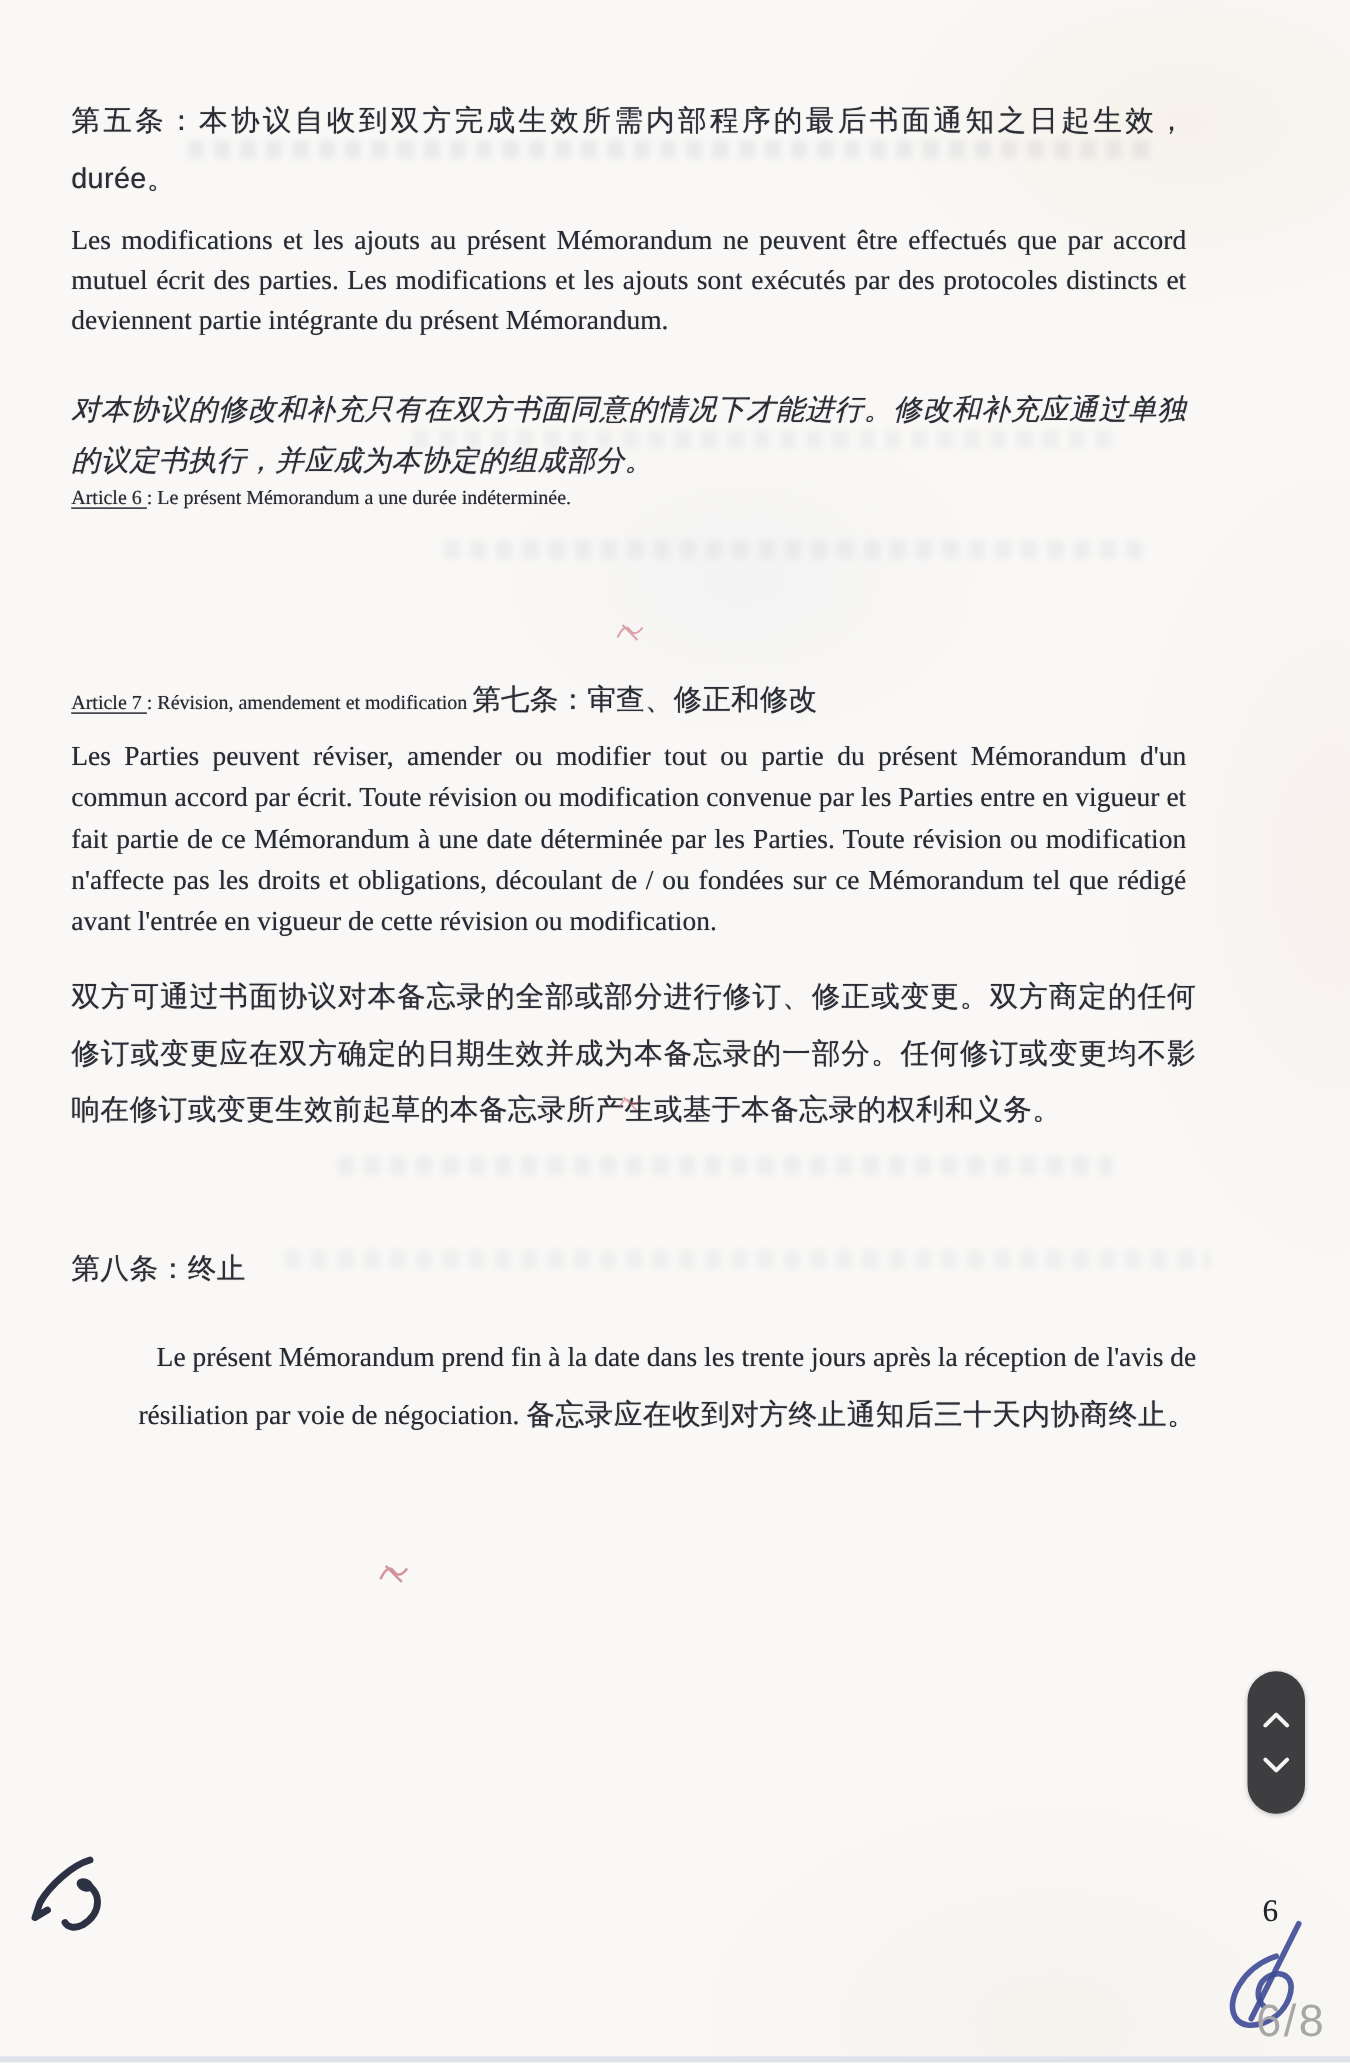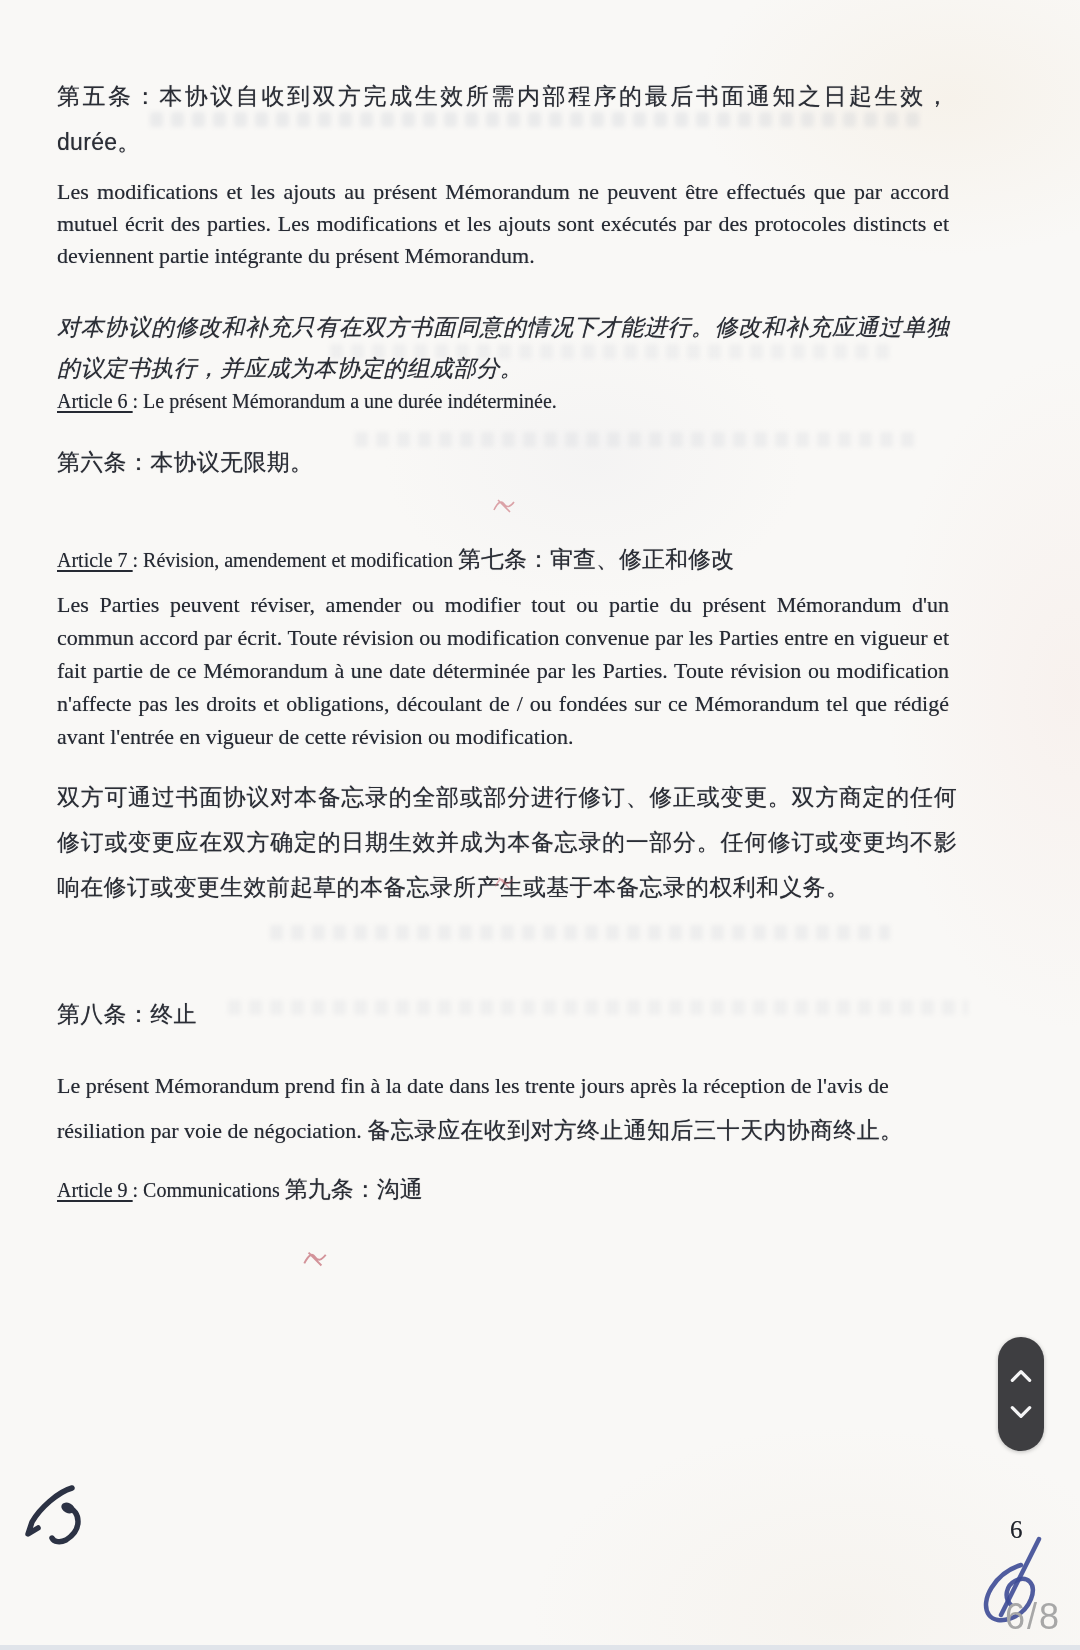--- a/index.html
+++ b/index.html
@@ -15,21 +15,21 @@
     color:#262a33;
   }
   .blk{position:absolute;left:57px;width:892px;}
   .fr{font-family:"Liberation Serif","DejaVu Serif",serif;font-size:22px;line-height:32px;
       text-shadow:0 0 .7px rgba(38,42,52,.55);}
   .zh{font-family:"Liberation Sans","DejaVu Sans",sans-serif;font-size:23px;line-height:46px;
       letter-spacing:.3px;color:#2a2d35;text-shadow:0 0 .8px rgba(42,45,53,.6);}
   .jfy{text-align:justify;}
   .h{white-space:nowrap;}
   .h .u{text-decoration:underline;text-underline-offset:3px;}
-  .h .frpart{font-family:"Liberation Serif","DejaVu Serif",serif;font-size:20px;
+  .h .frpart{font-family:"Liberation Serif","DejaVu Serif",serif;font-size:16px;
       text-shadow:0 0 .7px rgba(38,42,52,.55);text-align:right;}
   .h .zhpart{font-family:"Liberation Sans","DejaVu Sans",sans-serif;font-size:23px;
       color:#2a2d35;text-shadow:0 0 .8px rgba(42,45,53,.6);}
   .ghost{position:absolute;height:15px;opacity:.45;filter:blur(2.5px);
       background:repeating-linear-gradient(90deg, rgba(138,148,168,.30) 0 13px, transparent 13px 21px);}
   .red-mark{position:absolute;opacity:.8;}
   .pill{position:absolute;left:998px;top:1337px;width:46px;height:114px;border-radius:23px;
       background:#3e3e41;display:flex;flex-direction:column;align-items:center;
       justify-content:center;gap:10px;box-shadow:0 1px 4px rgba(0,0,0,.25);}
   .pill .btn{width:30px;height:26px;display:flex;align-items:center;justify-content:center;
@@ -53,34 +53,32 @@
   <div class="ghost" style="left:228px;top:1000px;width:740px;opacity:.30;"></div>
 
   <p class="blk zh jfy" style="top:50px;">第五条：本协议自收到双方完成生效所需内部程序的最后书面通知之日起生效，durée。</p>
 
   <p class="blk fr jfy" style="top:154px;line-height:32px;">Les modifications et les ajouts au présent Mémorandum ne peuvent être effectués que par accord mutuel écrit des parties. Les modifications et les ajouts sont exécutés par des protocoles distincts et deviennent partie intégrante du présent Mémorandum.</p>
 
   <p class="blk zh jfy" style="top:284px;line-height:41px;font-style:italic;">对本协议的修改和补充只有在双方书面同意的情况下才能进行。修改和补充应通过单独的议定书执行，并应成为本协定的组成部分。</p>
 
   <p class="blk h" style="top:374px;"><span class="u frpart">Article 6 </span><span class="frpart">: Le présent Mémorandum a une durée indéterminée.</span></p>
 
-  <p class="blk zh" style="top:424px;line-height:30px;">第六条：本协议无限期。</p>
 
   <p class="blk h" style="top:504px;margin-top:40px;"><span class="u frpart">Article 7 </span><span class="frpart">: Révision, amendement et modification </span><span class="zhpart">第七条：审查、修正和修改</span></p>
 
   <p class="blk fr jfy" style="top:566px;line-height:33px;">Les Parties peuvent réviser, amender ou modifier tout ou partie du présent Mémorandum d'un commun accord par écrit. Toute révision ou modification convenue par les Parties entre en vigueur et fait partie de ce Mémorandum à une date déterminée par les Parties. Toute révision ou modification n'affecte pas les droits et obligations, découlant de / ou fondées sur ce Mémorandum tel que rédigé avant l'entrée en vigueur de cette révision ou modification.</p>
 
   <p class="blk zh jfy" style="top:752px;line-height:45px;width:900px;">双方可通过书面协议对本备忘录的全部或部分进行修订、修正或变更。双方商定的任何修订或变更应在双方确定的日期生效并成为本备忘录的一部分。任何修订或变更均不影响在修订或变更生效前起草的本备忘录所产生或基于本备忘录的权利和义务。</p>
 
 
   <p class="blk zh" style="top:976px;line-height:30px;">第八条：终止</p>
 
-  <p class="blk" style="top:1048px;line-height:43px;width:900px;"><span class="fr" style="line-height:43px;">Le présent Mémorandum prend fin à la date dans les trente jours après la réception de l'avis de résiliation par voie de négociation. </span><span class="zh" style="line-height:43px;">备忘录应在收到对方终止通知后三十天内协商终止。</span></p>
+  <p class="blk" style="top:1048px;line-height:43px;width:900px;text-align:right;"><span class="fr" style="line-height:43px;">Le présent Mémorandum prend fin à la date dans les trente jours après la réception de l'avis de résiliation par voie de négociation. </span><span class="zh" style="line-height:43px;">备忘录应在收到对方终止通知后三十天内协商终止。</span></p>
 
-  <p class="blk h" style="top:1158px;"><span class="u frpart">Article 9 </span><span class="frpart">: Communications </span><span class="zhpart">第九条：沟通</span></p>
 
 
   <svg class="red-mark" style="left:490px;top:494px;" width="28" height="22" viewBox="0 0 28 22">
     <path d="M4 16 Q10 4 14 10 T24 8 M8 6 L20 18" fill="none" stroke="#c4606a" stroke-width="1.6" opacity=".7"></path>
   </svg>
   <svg class="red-mark" style="left:492px;top:872px;" width="24" height="20" viewBox="0 0 28 22">
     <path d="M4 16 Q10 4 14 10 T24 8 M8 6 L20 18" fill="none" stroke="#c4606a" stroke-width="1.6" opacity=".65"></path>
   </svg>
   <svg class="red-mark" style="left:300px;top:1246px;" width="30" height="24" viewBox="0 0 28 22">
     <path d="M4 16 Q10 4 14 10 T24 8 M8 6 L20 18" fill="none" stroke="#b9505c" stroke-width="1.8" opacity=".75"></path>

